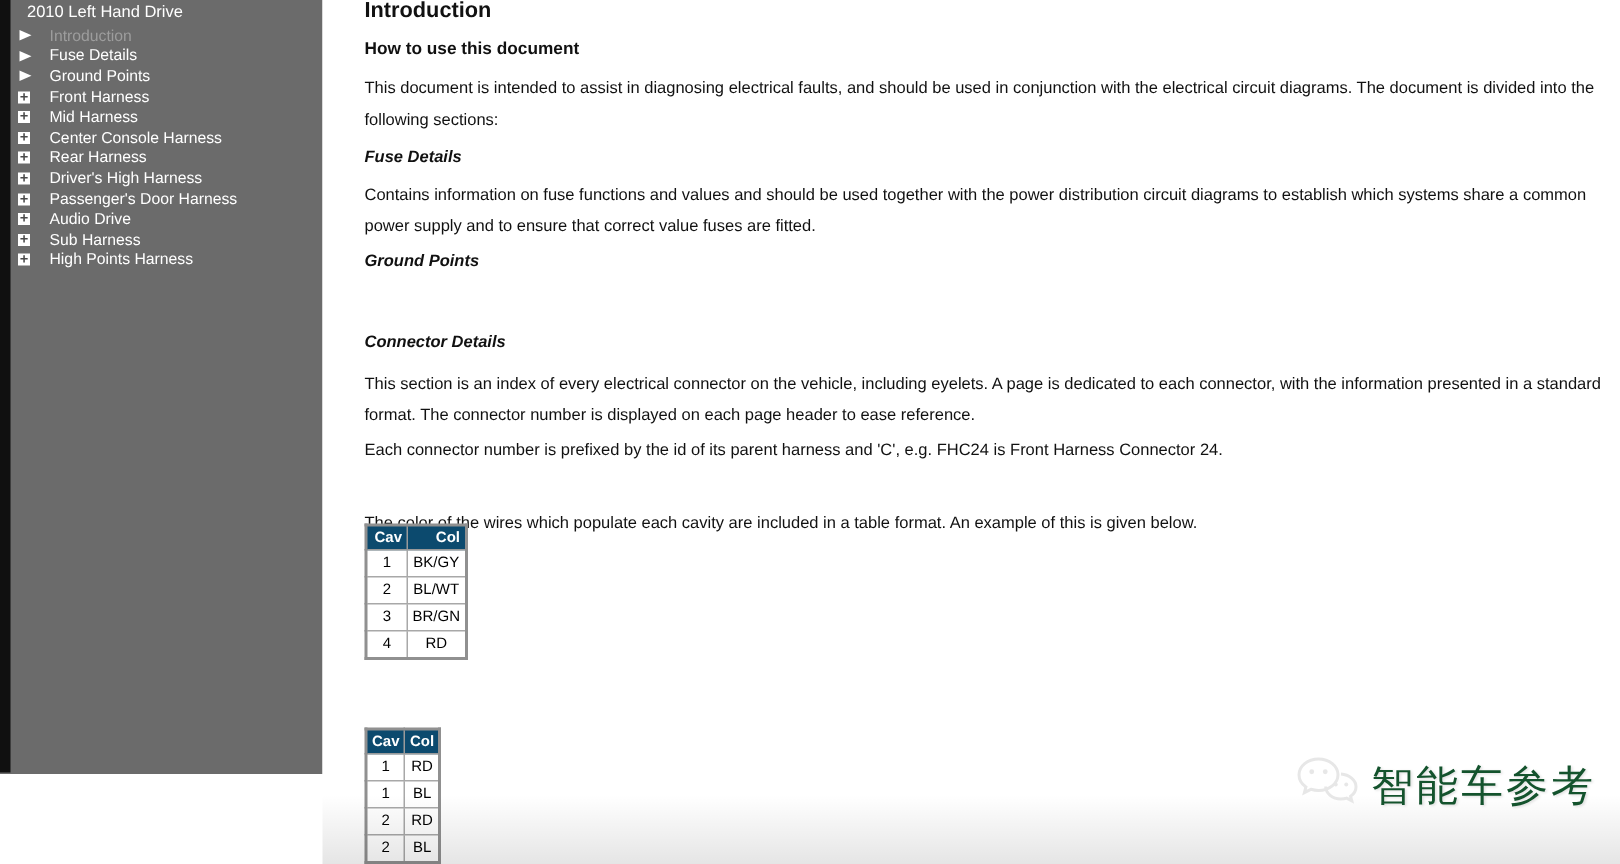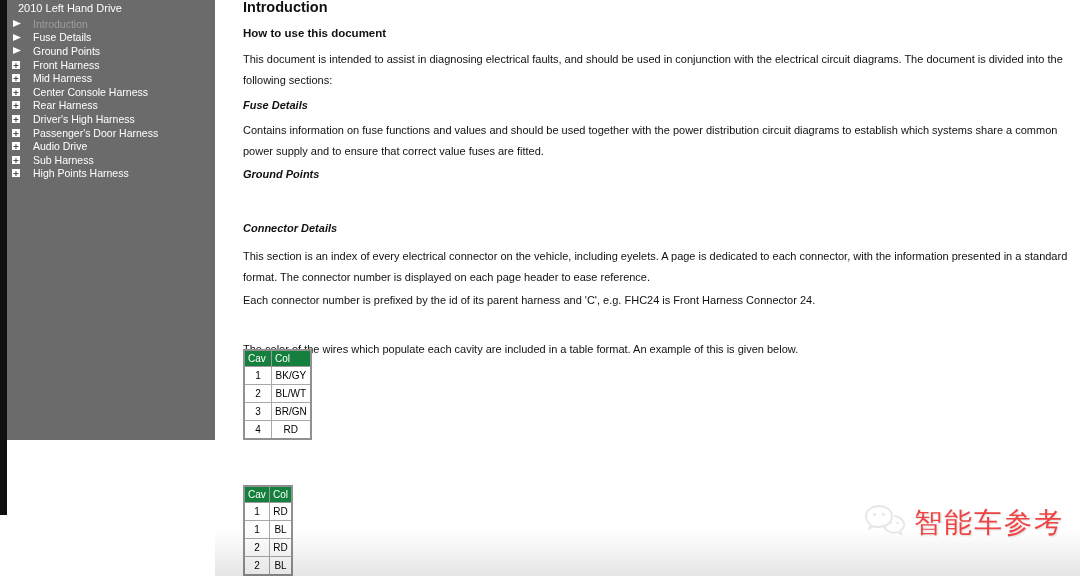--- a/index.html
+++ b/index.html
@@ -4,21 +4,21 @@
 <style>
   * { box-sizing: content-box; }
   html,body { margin:0; padding:0; }
   body {
     width:1080px; height:576px; overflow:hidden; position:relative;
     background:#ffffff; font-family:"Liberation Sans", sans-serif;
   }
 
   
   .sidebar {
-    position:absolute; left:0; top:0; width:215px; height:440px;
+    position:absolute; left:0; top:0; width:215px; height:516px;
     background:#6b6b6b;
   }
   .scroll-thumb {
     position:absolute; left:0; top:0; width:7px; height:515px;
     background:#101010;
   }
   .sb-title {
     position:absolute; left:18px; top:2px; color:#ffffff;
     font-size:11px; white-space:nowrap;
   }
@@ -57,42 +57,42 @@
   #p-conn    { top:246px; }
   #p-prefix  { top:290px; }
   #p-color   { top:313px;margin-top:26px; }
   #tbl1      { top:349px; }
   #p-note    { top:441px; }
   #tbl2      { top:485px; }
 
   
   table.cavcol { border-collapse:collapse; border:2px solid #909090; }
   table.cavcol th {
-    background:#15803d; color:#ffffff; font-size:10px; font-weight:normal;
-    padding:2px 3px; border:1px solid #9a9a9a; text-align:left;
+    background:#0c4a6e; color:#ffffff; font-size:10px; font-weight:bold;
+    padding:2px 3px; border:1px solid #9a9a9a; text-align:right;
   }
   table.cavcol td {
     font-size:10px; color:#000; text-align:center;
     padding:3px 3px; border:1px solid #a8a8a8; background:#fff;
   }
   #tbl1 .c1 { width:20px; } #tbl1 .c2 { width:29px; }
   #tbl2 .c1 { width:18px; } #tbl2 .c2 { width:14px; }
 
   
   .fade {
     position:absolute; left:215px; right:0; bottom:0; height:46px;
     background:linear-gradient(180deg, rgba(0,0,0,0) 0%, rgba(0,0,0,0.10) 100%);
     pointer-events:none;
   }
   .watermark {
     position:absolute; right:16px; top:503px;
     display:flex; align-items:center; gap:8px; pointer-events:none;
   }
   .wm-text {
-    font-size:28px; letter-spacing:2px; color:#ef4444;
+    font-size:28px; letter-spacing:2px; color:#14532d;
     text-shadow:1px 1px 2px rgba(0,0,0,0.14), -1px -1px 1px #ffffff;
     font-family:Liberation Mono, monospace;
   }
 </style>
 </head>
 <body>
 
 <div class="sidebar">
   <div class="scroll-thumb"></div>
   <div class="sb-title">2010 Left Hand Drive</div>

